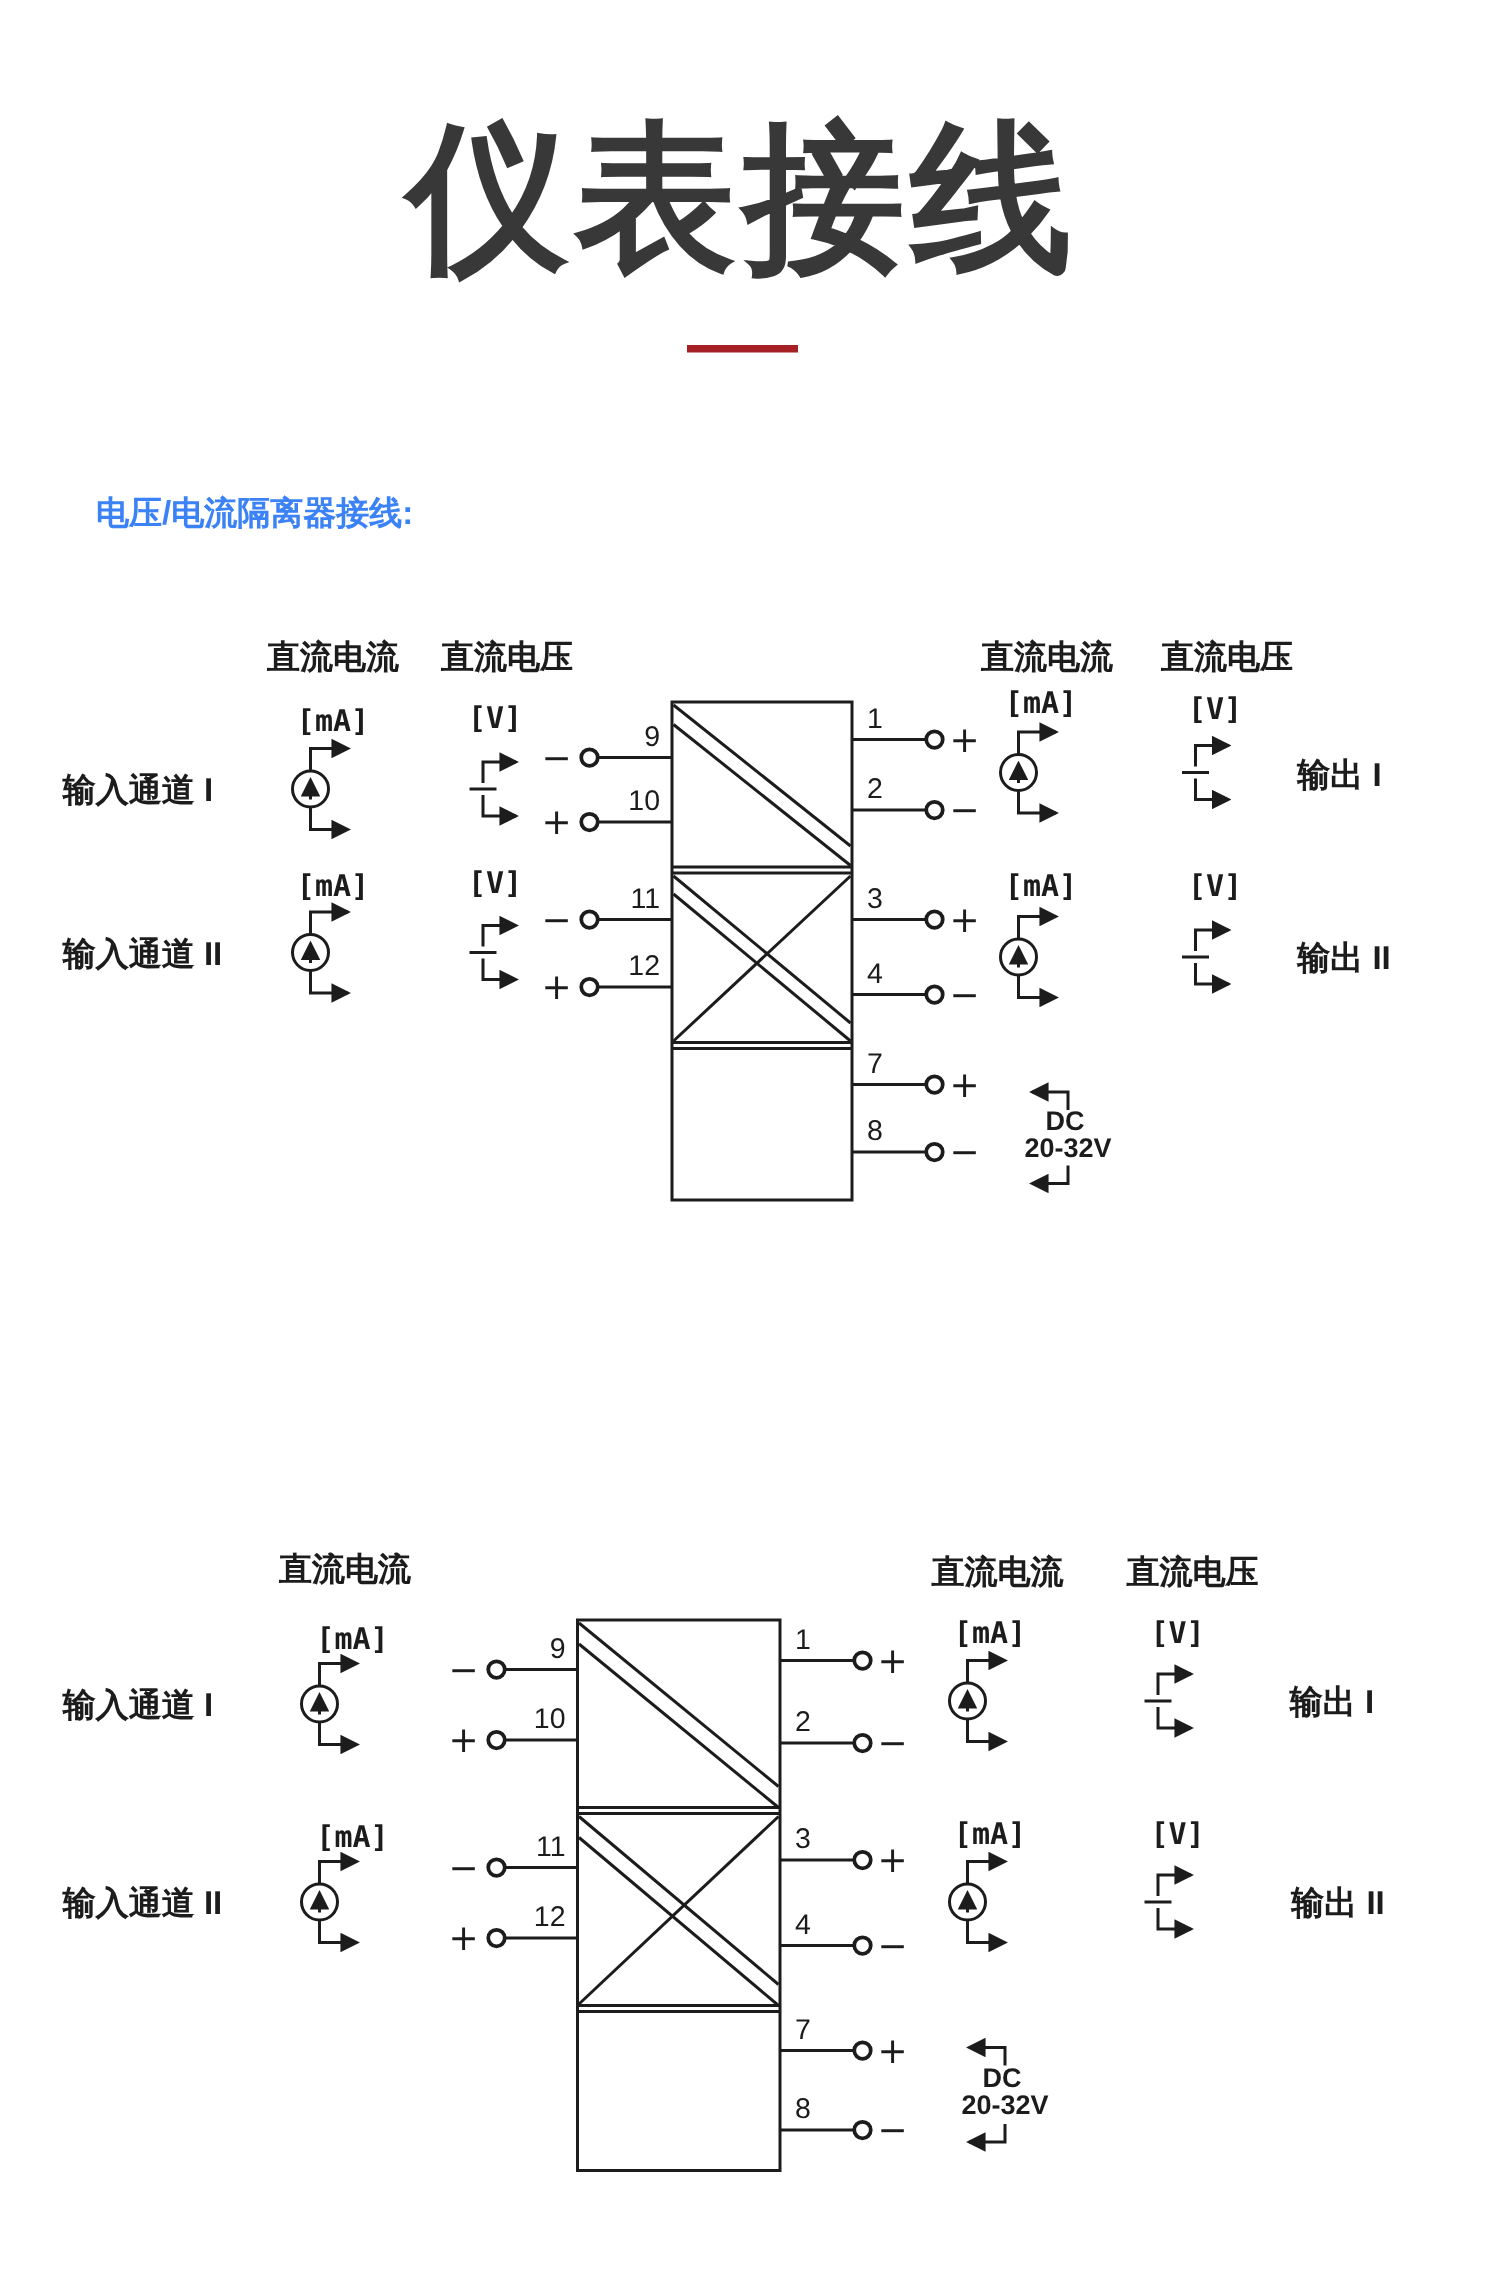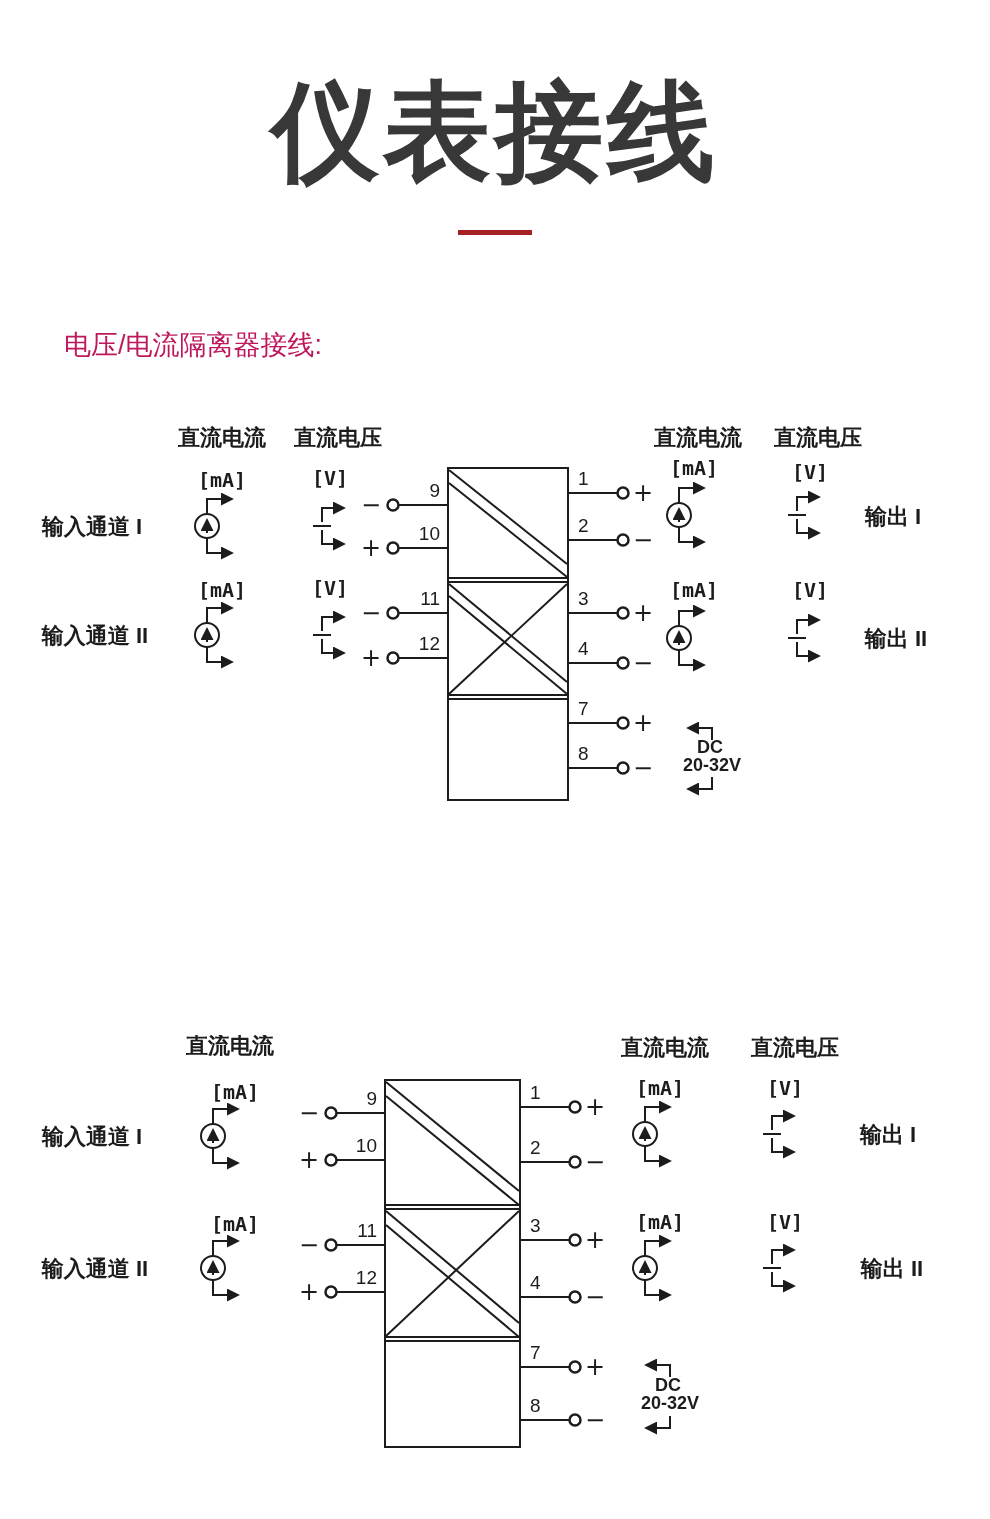--- a/index.html
+++ b/index.html
@@ -14,21 +14,21 @@
     position:absolute; top:60px; left:0; width:100%;
     text-align:center; font-size:108px; font-weight:900;
     color:#383838; letter-spacing:4px;
   }
   .red-dash {
     position:absolute; top:230px; left:458px;
     width:74px; height:5px; background:#a62126;
   }
   .section-heading {
     position:absolute; left:64px;
-    font-size:27px; font-weight:400; color:#be185d;
+    font-size:22px; font-weight:700; color:#3b82f6;
   }
   #heading1 { top:327px; }
   #heading2 { top:926px; }
   svg { position:absolute; left:0; }
   #svg1 { top:415px; }
   #svg2 { top:1035px; }
   svg text { fill:#1c1c1c; }
   .cn  { font-size:22px; font-weight:700; font-family:"Liberation Sans", sans-serif; }
   .bracket { font-size:20px; font-weight:700; font-family:"DejaVu Sans Mono", monospace; }
   .tnum { font-size:19px; font-weight:400; font-family:"Liberation Sans", sans-serif; }

